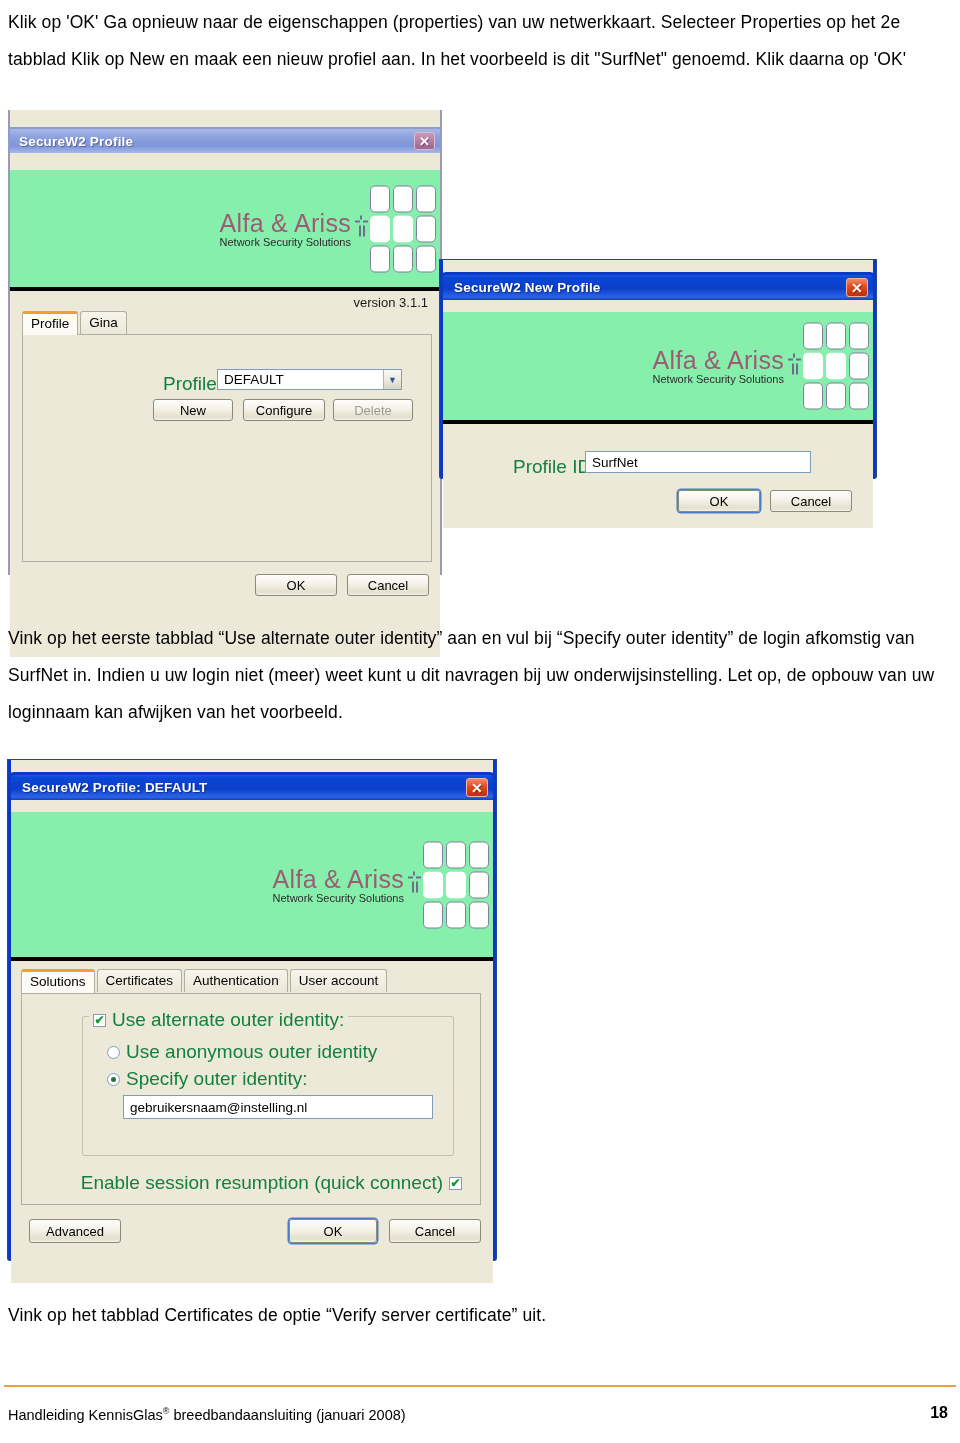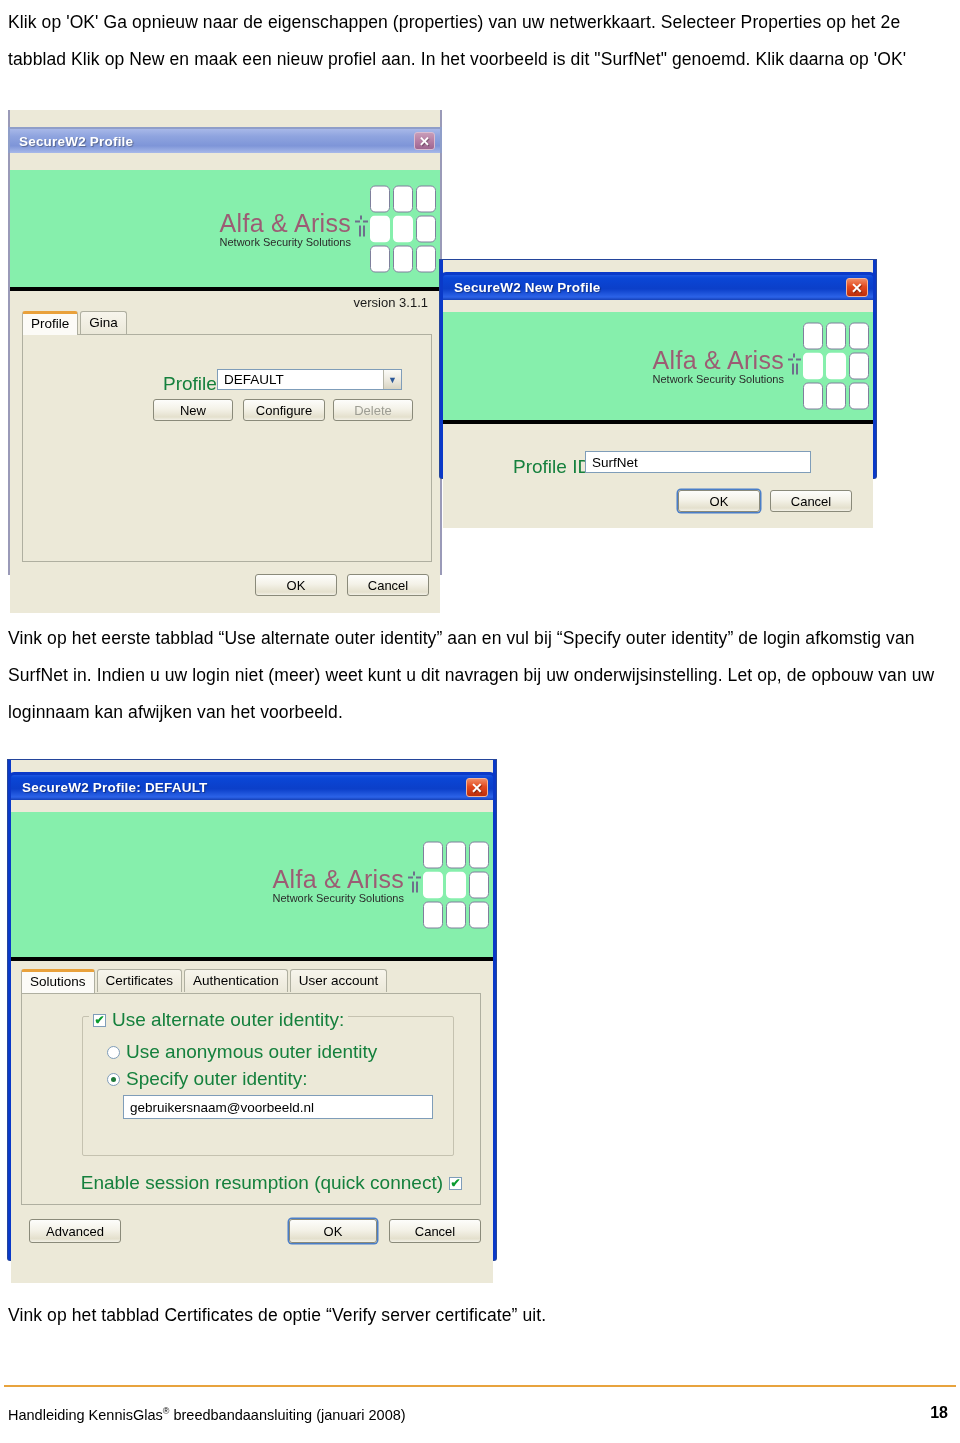--- a/index.html
+++ b/index.html
@@ -309,21 +309,21 @@
         <span class="cell hidden"></span>
           <span class="cell hidden"></span>
           <span class="cell"></span>
         <span class="cell"></span>
           <span class="cell"></span>
           <span class="cell"></span>
       </div>
     </div>
   </div>
 
-  <div style="position:relative; height:322px; background:#ECE9D8;">
+  <div style="position:relative; height:366px; background:#ECE9D8;">
 
     <div style="position:absolute; right:12px; top:4px; font-size:13px; color:#1a1a1a;">version 3.1.1</div>
 
     <div class="tabstrip" style="position:absolute; left:12px; top:20px;">
       <div class="tab sel">Profile</div>
       <div class="tab">Gina</div>
     </div>
 
     <div class="tabpage" style="position:absolute; left:12px; top:44px; width:410px; height:228px;">
 
@@ -448,21 +448,21 @@
           <span class="xp-label">Use anonymous outer identity</span>
         </div>
 
         <div class="row" style="position:absolute; left:24px; top:51px;">
           <span class="rb">
             <span class="dot"></span>
           </span>
           <span class="xp-label">Specify outer identity:</span>
         </div>
 
-        <div class="xp-input" style="position:absolute; left:40px; top:78px; width:310px; height:24px;">gebruikersnaam@voorbeeld.nl</div>
+        <div class="xp-input" style="position:absolute; left:40px; top:78px; width:310px; height:24px;">gebruikersnaam@instelling.nl</div>
       </div>
 
       <div class="row" style="position:absolute; right:18px; top:178px;">
         <span class="xp-label">Enable session resumption (quick connect)</span>
         <span class="cb">✔</span>
       </div>
     </div>
 
     <div class="xp-btn" style="position:absolute; left:18px; top:258px; width:92px; height:24px;">Advanced</div>
     <div class="xp-btn default" style="position:absolute; left:278px; top:258px; width:88px; height:24px;">OK</div>

